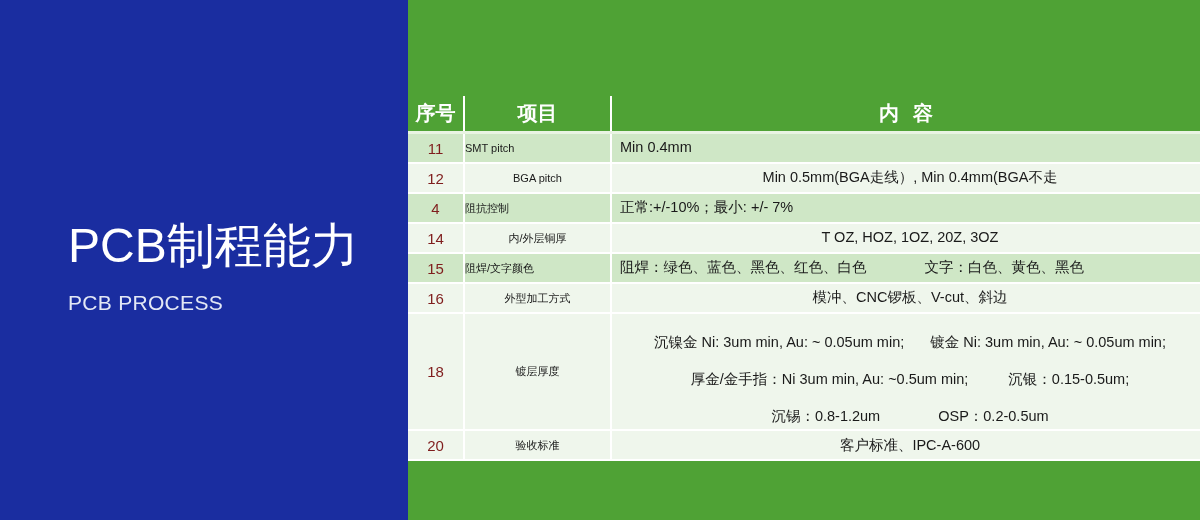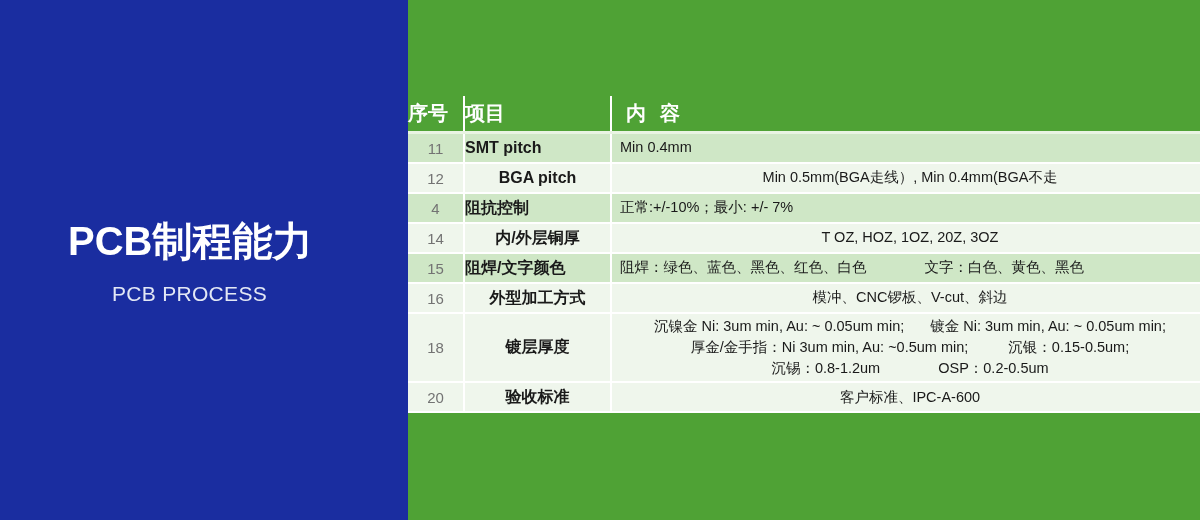--- a/index.html
+++ b/index.html
@@ -30,35 +30,35 @@
     box-sizing: border-box;
   }
   #title-block {
     position: absolute;
     left: 68px;
     top: 218px;
     width: 330px;
   }
   #title-cn {
     color: #ffffff;
-    font-size: 40px;
-    font-weight: bold;
+    font-size: 48px;
+    font-weight: normal;
     letter-spacing: 0px;
     line-height: 1.15;
     white-space: nowrap;
   }
   #title-en {
     color: #e3e8f5;
     font-size: 21px;
     font-weight: normal;
     line-height: 1.35;
     margin-top: 16px;
     letter-spacing: 0.3px;
   }
-  #title-en .en-line { display: block; margin-left: 44px; }
+  #title-en .en-line { display: block; }
 
   
   #table-wrap {
     position: absolute;
     left: 408px;
     top: 96px;
     width: 792px;
   }
   table.spec {
     border-collapse: collapse;
@@ -71,21 +71,21 @@
   table.spec col.c-item    { width: 147px; }
   table.spec col.c-content { width: 589px; }
 
   table.spec thead th {
     background: #4fa235;
     color: #ffffff;
     font-size: 20px;
     font-weight: bold;
     height: 35px;
     padding: 0;
-    text-align: left;
+    text-align: center;
     vertical-align: middle;
     border-right: 2px solid #ffffff;
     border-bottom: 3px solid #e9f4e3;
   }
   table.spec thead th:last-child { border-right: none; }
   table.spec thead th.th-content {
     letter-spacing: 14px;
     text-indent: 14px;
   }
 
@@ -97,36 +97,35 @@
     border-right: 2px solid #ffffff;
   }
   table.spec tbody td:last-child { border-right: none; padding-left: 8px; }
 
   table.spec tbody tr.odd  td { background: #cfe7c6; }
   table.spec tbody tr.even td { background: #eff6ec; text-align: center; }
 
   td.td-no {
     text-align: center;
     font-size: 15px;
-    color: #737373;
+    color: #7f1d1d;
   }
   td.td-item {
     padding-left: 14px;
-    font-size: 16px;
-    font-weight: bold;
+    font-size: 11px;
   }
   td.td-content {
     padding-left: 12px;
     font-size: 14.5px;
     line-height: 1.45;
   }
   td.td-content .seg-gap { display: inline-block; width: 58px; }
   td.td-content .seg-gap-sm { display: inline-block; width: 26px; }
   td.td-content .seg-gap-md { display: inline-block; width: 40px; }
-  td.td-content .cline { display: block; white-space: nowrap; }
+  td.td-content .cline { display: block; white-space: nowrap; margin-top: 16px; }
 
   tr.tall td { height: 70px; vertical-align: middle; }
   tr.tall td.td-content { padding-top: 2px; padding-bottom: 2px; }
 </style>
 </head>
 <body>
 
 <div id="page">
 
   <div id="left-panel">

